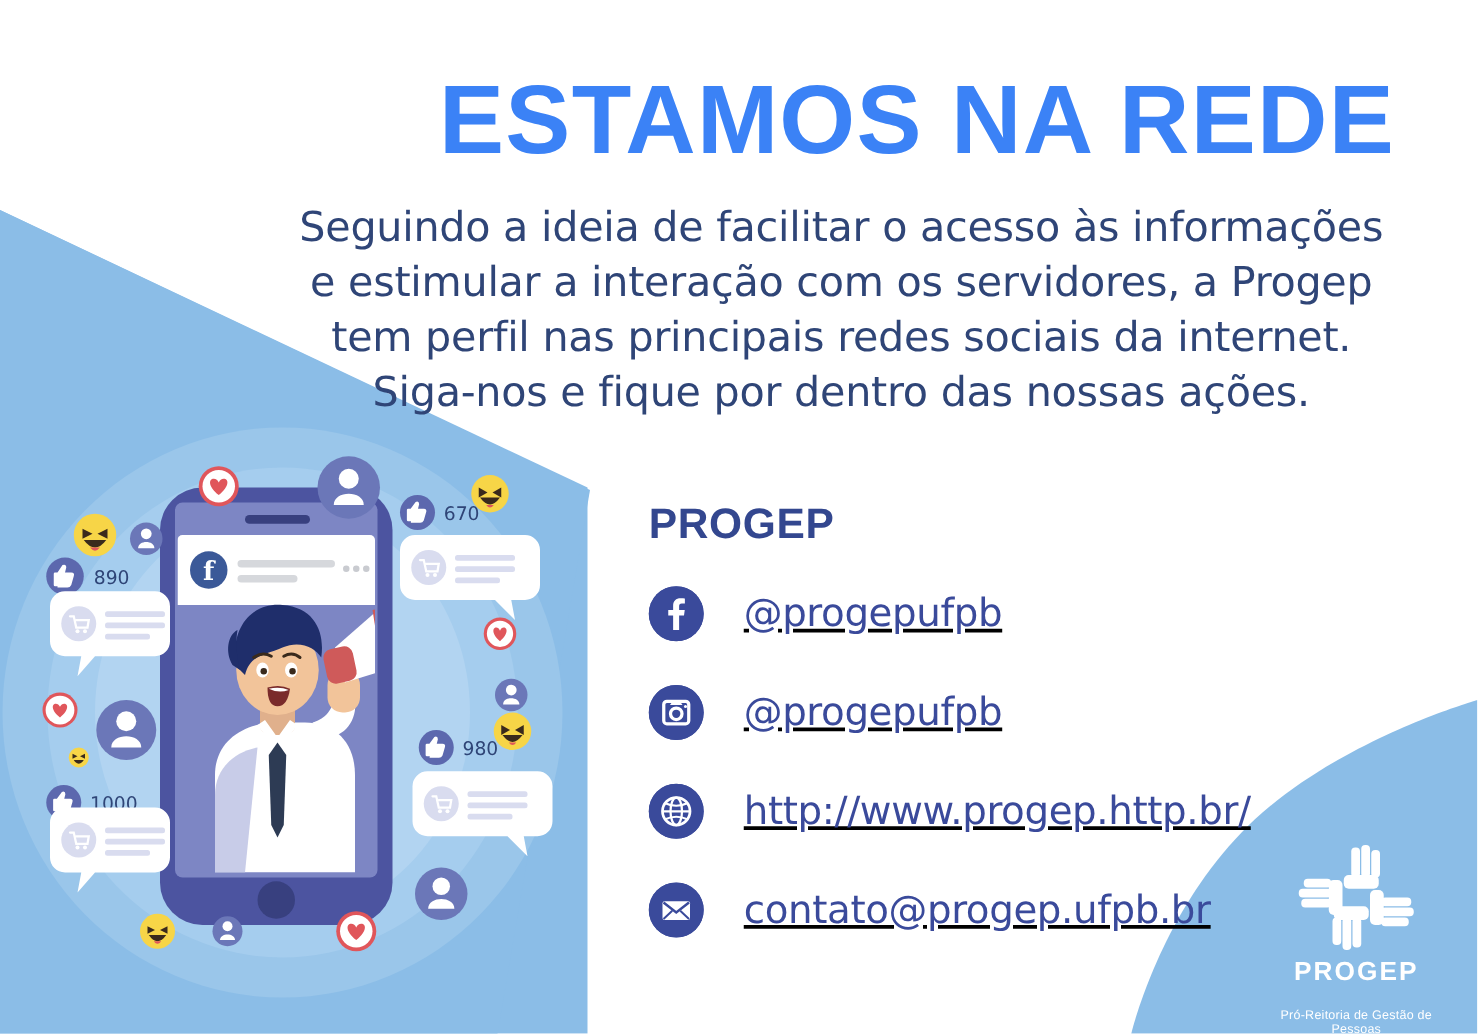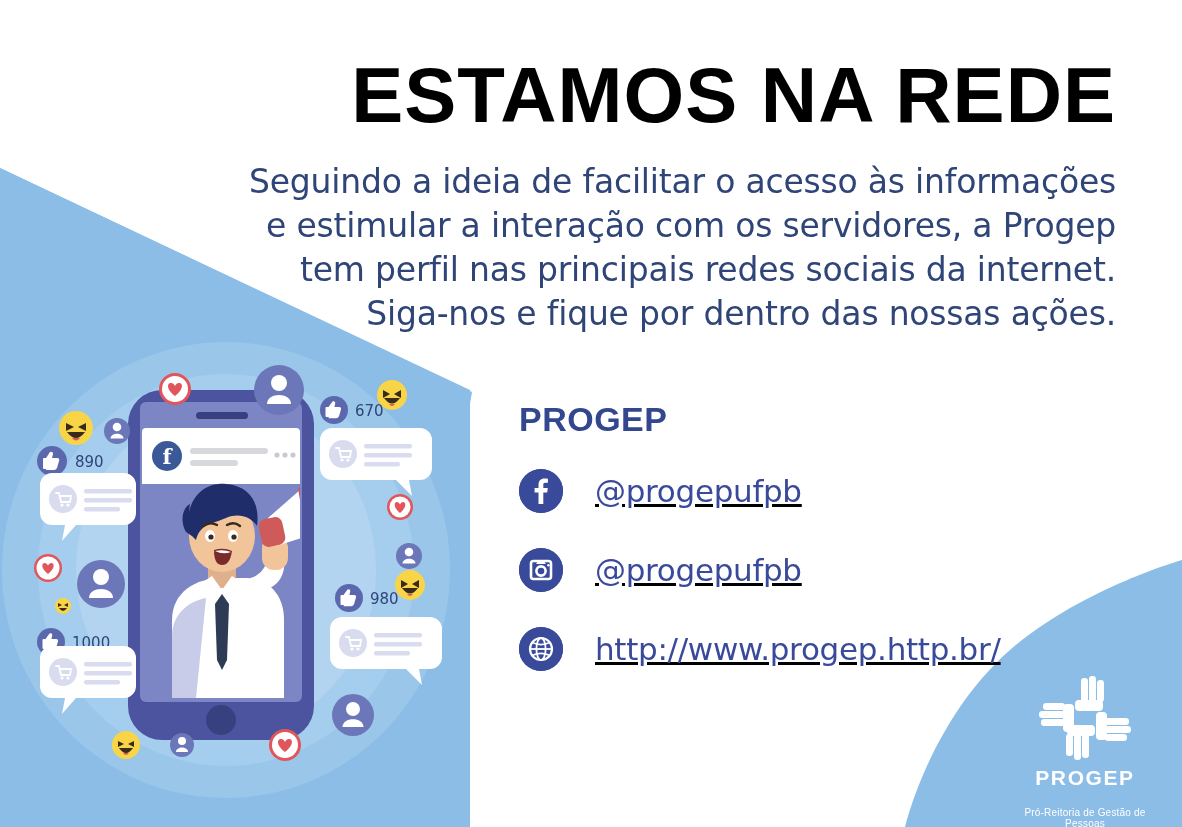--- a/index.html
+++ b/index.html
@@ -15,26 +15,26 @@
   
   .bg-svg{position:absolute;left:0;top:0;width:1182px;height:827px;}
 
   
   .title{
     position:absolute;left:250px;top:54px;width:866px;
     text-align:right;
     font-size:78px;line-height:82px;
     font-weight:bold;
     letter-spacing:1px;
-    color:#000000;
+    color:#3b82f6;
     font-family:"Liberation Sans", sans-serif;
   }
   .lede{
     position:absolute;left:230px;top:160px;width:886px;
-    text-align:right;
+    text-align:center;
     font-size:33px;line-height:44px;
     color:#2F4577;
     font-family:"DejaVu Sans", sans-serif;
     letter-spacing:-0.2px;
   }
 
   
   .brand{
     position:absolute;left:519px;top:400px;
     font-size:34px;font-weight:bold;letter-spacing:0.5px;
@@ -369,20 +369,31 @@
           <circle cx="22" cy="22" r="11" fill="none" stroke="#FFFFFF" stroke-width="2.2"></circle>
           <ellipse cx="22" cy="22" rx="4.6" ry="11" fill="none" stroke="#FFFFFF" stroke-width="1.8"></ellipse>
           <line x1="11" y1="22" x2="33" y2="22" stroke="#FFFFFF" stroke-width="1.8"></line>
           <path d="M13.2,15.6 q8.8,4 17.6,0" fill="none" stroke="#FFFFFF" stroke-width="1.6"></path>
           <path d="M13.2,28.4 q8.8,-4 17.6,0" fill="none" stroke="#FFFFFF" stroke-width="1.6"></path>
         </svg>
       </span>
       <span class="txt">http://www.progep.http.br/</span>
     </div>
 
+    <div class="crow">
+      <span class="ic">
+        <svg width="44" height="44" viewBox="0 0 44 44">
+          <circle cx="22" cy="22" r="22" fill="#3A4A9B"></circle>
+          <rect x="11" y="15" width="22" height="15" rx="1.6" fill="#FFFFFF"></rect>
+          <path d="M11.8,16 L22,24 L32.2,16" fill="none" stroke="#3A4A9B" stroke-width="2"></path>
+          <path d="M11.8,29.2 L18.8,22.6 M32.2,29.2 L25.2,22.6" fill="none" stroke="#3A4A9B" stroke-width="1.6"></path>
+        </svg>
+      </span>
+      <span class="txt">contato@progep.ufpb.br</span>
+    </div>
   </div>
 
   <div class="logo">
     <div class="mark">
       <svg width="100" height="92" viewBox="0 0 100 92">
         <g fill="#FFFFFF">
 
           <g transform="translate(50,6)">
             <rect x="-4" y="0" width="7" height="24" rx="3.2"></rect>
             <rect x="4" y="-2" width="7" height="26" rx="3.2"></rect>

